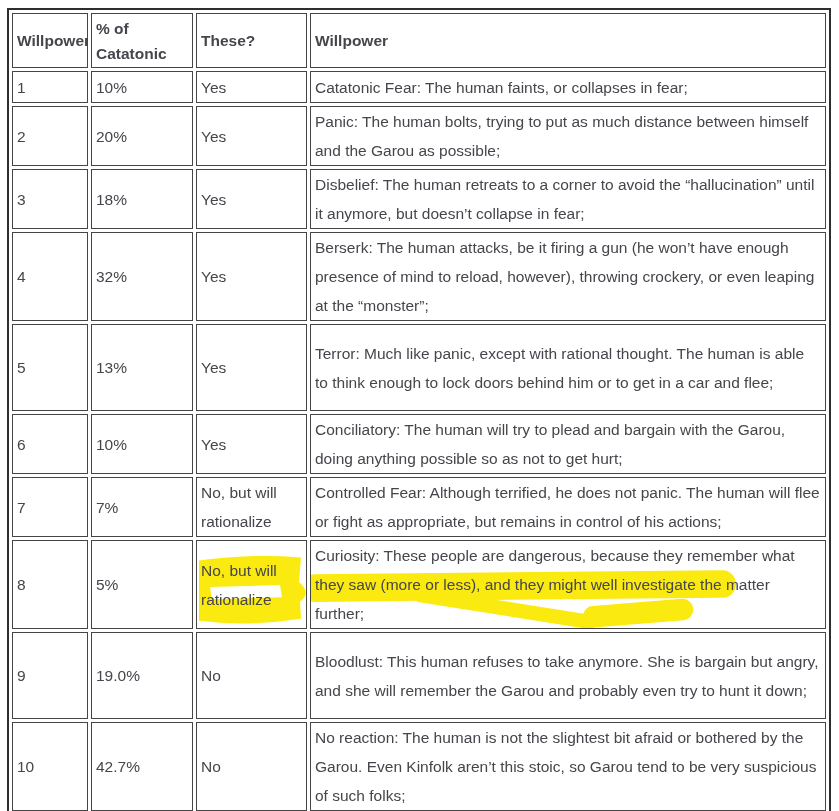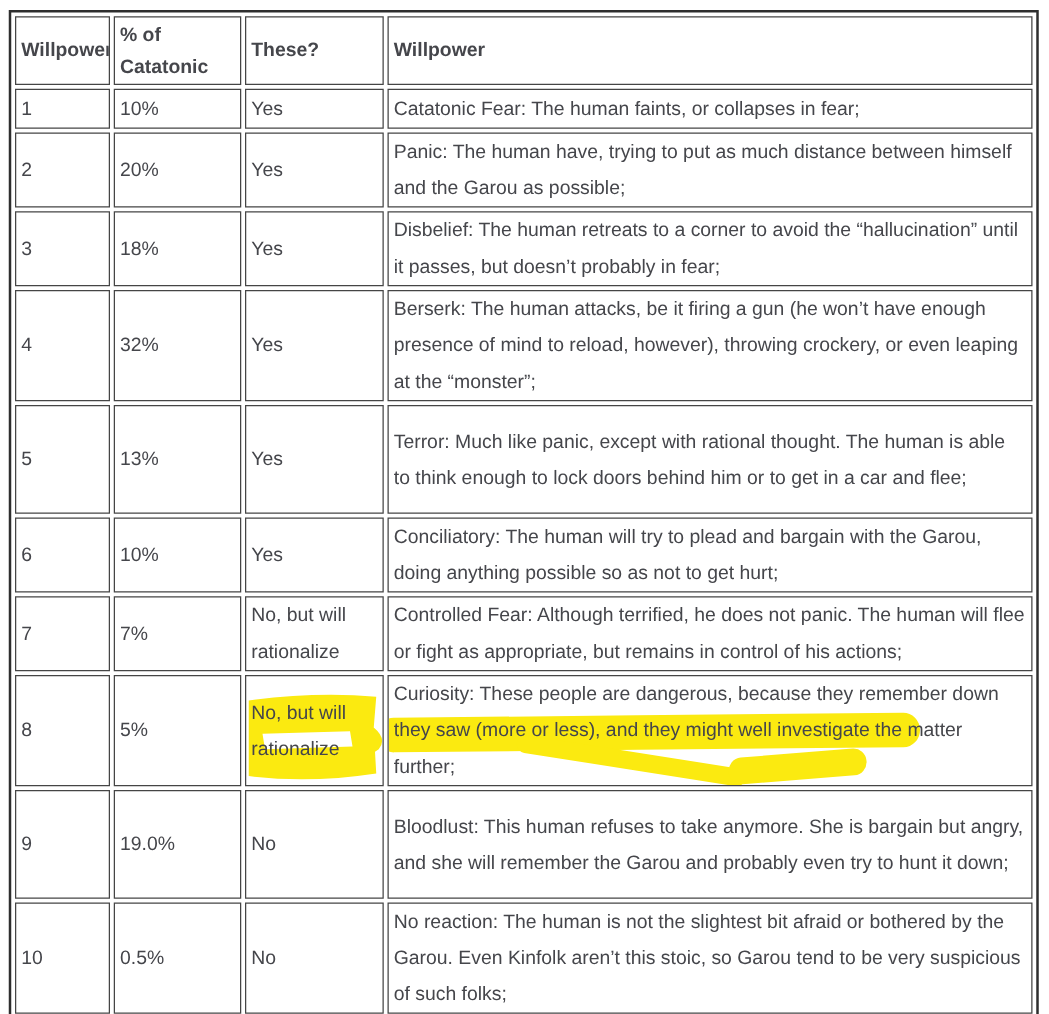--- a/index.html
+++ b/index.html
@@ -81,27 +81,27 @@
     <tr class="h1">
       <td>1</td>
       <td>10%</td>
       <td>Yes</td>
       <td>Catatonic Fear: The human faints, or collapses in fear;</td>
     </tr>
     <tr class="h2">
       <td>2</td>
       <td>20%</td>
       <td>Yes</td>
-      <td>Panic: The human have, trying to put as much distance between himself and the Garou as possible;</td>
+      <td>Panic: The human bolts, trying to put as much distance between himself and the Garou as possible;</td>
     </tr>
     <tr class="h2">
       <td>3</td>
       <td>18%</td>
       <td>Yes</td>
-      <td>Disbelief: The human retreats to a corner to avoid the “hallucination” until it passes, but doesn’t probably in fear;</td>
+      <td>Disbelief: The human retreats to a corner to avoid the “hallucination” until it anymore, but doesn’t collapse in fear;</td>
     </tr>
     <tr class="h3">
       <td>4</td>
       <td>32%</td>
       <td>Yes</td>
       <td>Berserk: The human attacks, be it firing a gun (he won’t have enough presence of mind to reload, however), throwing crockery, or even leaping at the “monster”;</td>
     </tr>
     <tr class="h3">
       <td>5</td>
       <td>13%</td>
@@ -131,29 +131,29 @@
         <span class="txt">No, but will rationalize</span>
       </td>
       <td class="pos">
         <svg class="hl" viewBox="0 0 517 85" preserveAspectRatio="none">
           <g stroke="#fbea10" fill="none" stroke-linecap="round">
             <path d="M4,46 L200,44 L414,42" stroke-width="27"></path>
             <path d="M110,53 L280,79" stroke-width="14"></path>
             <path d="M284,74 L374,67" stroke-width="21"></path>
           </g>
         </svg>
-        <span class="txt">Curiosity: These people are dangerous, because they remember down they saw (more or less), and they might well investigate the matter further;</span>
+        <span class="txt">Curiosity: These people are dangerous, because they remember what they saw (more or less), and they might well investigate the matter further;</span>
       </td>
     </tr>
     <tr class="h3">
       <td>9</td>
       <td>19.0%</td>
       <td>No</td>
       <td>Bloodlust: This human refuses to take anymore. She is bargain but angry, and she will remember the Garou and probably even try to hunt it down;</td>
     </tr>
     <tr class="h3">
       <td>10</td>
-      <td>0.5%</td>
+      <td>42.7%</td>
       <td>No</td>
       <td>No reaction: The human is not the slightest bit afraid or bothered by the Garou. Even Kinfolk aren’t this stoic, so Garou tend to be very suspicious of such folks;</td>
     </tr>
   </tbody>
 </table>
 
 </body></html>

